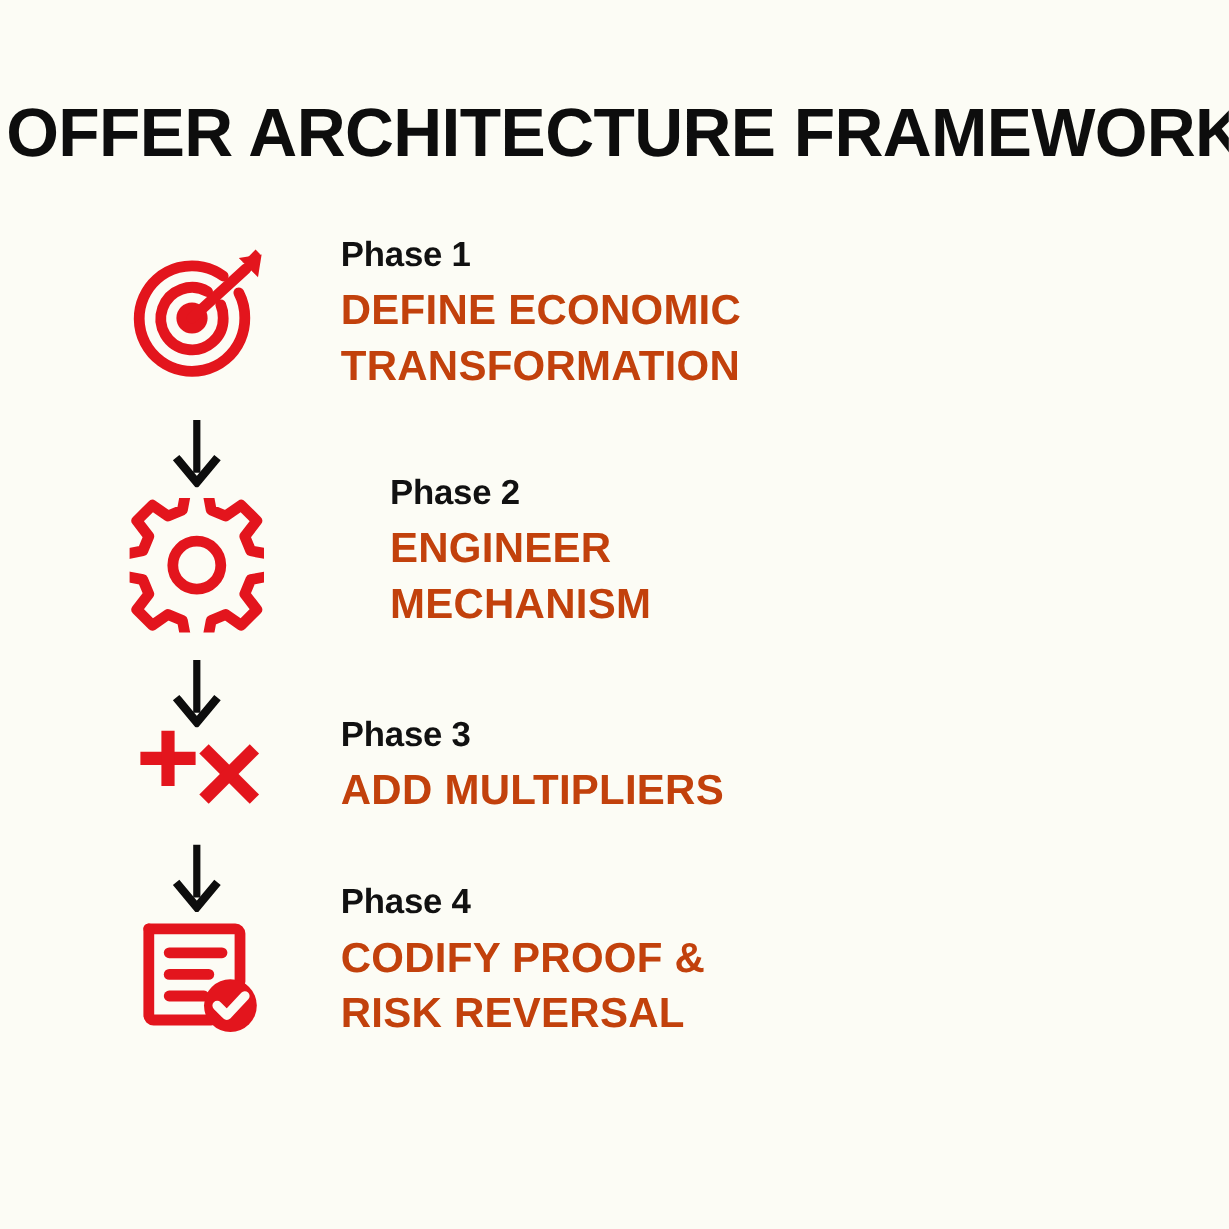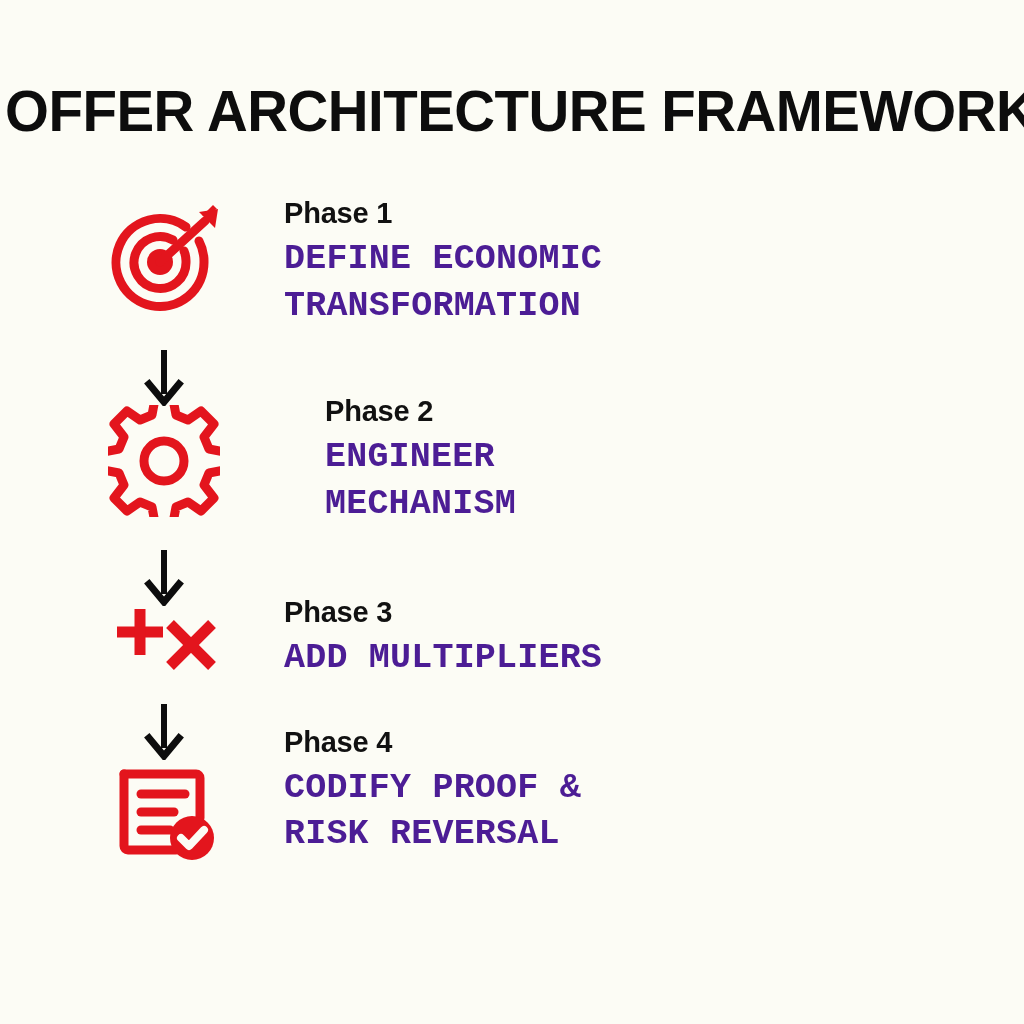--- a/index.html
+++ b/index.html
@@ -43,21 +43,21 @@
     top: 0;
     width: 1024px;
     height: 1024px;
   }
 
   .phase-row {
     position: absolute;
     left: 96px;
     width: 700px;
     display: flex;
-    align-items: center;
+    align-items: flex-end;
   }
 
   .icon-cell {
     width: 136px;
     flex: 0 0 136px;
     display: flex;
     justify-content: center;
     align-items: flex-start;
   }
 
@@ -71,26 +71,25 @@
     font-weight: 600;
     color: #111111;
     line-height: 1.08;
     letter-spacing: -0.2px;
     margin: 0 0 7px 0;
   }
 
   .phase-title {
     font-size: 35px;
     font-weight: 700;
-    color: #4c1d95;
+    color: #c2410c;
     line-height: 1.32;
     letter-spacing: 0.2px;
     margin: 0;
     text-transform: uppercase;
-    font-family: Liberation Mono, monospace;
   }
 
   
   .connector {
     position: absolute;
     left: 143px;
     width: 42px;
   }
 </style>
 </head>

